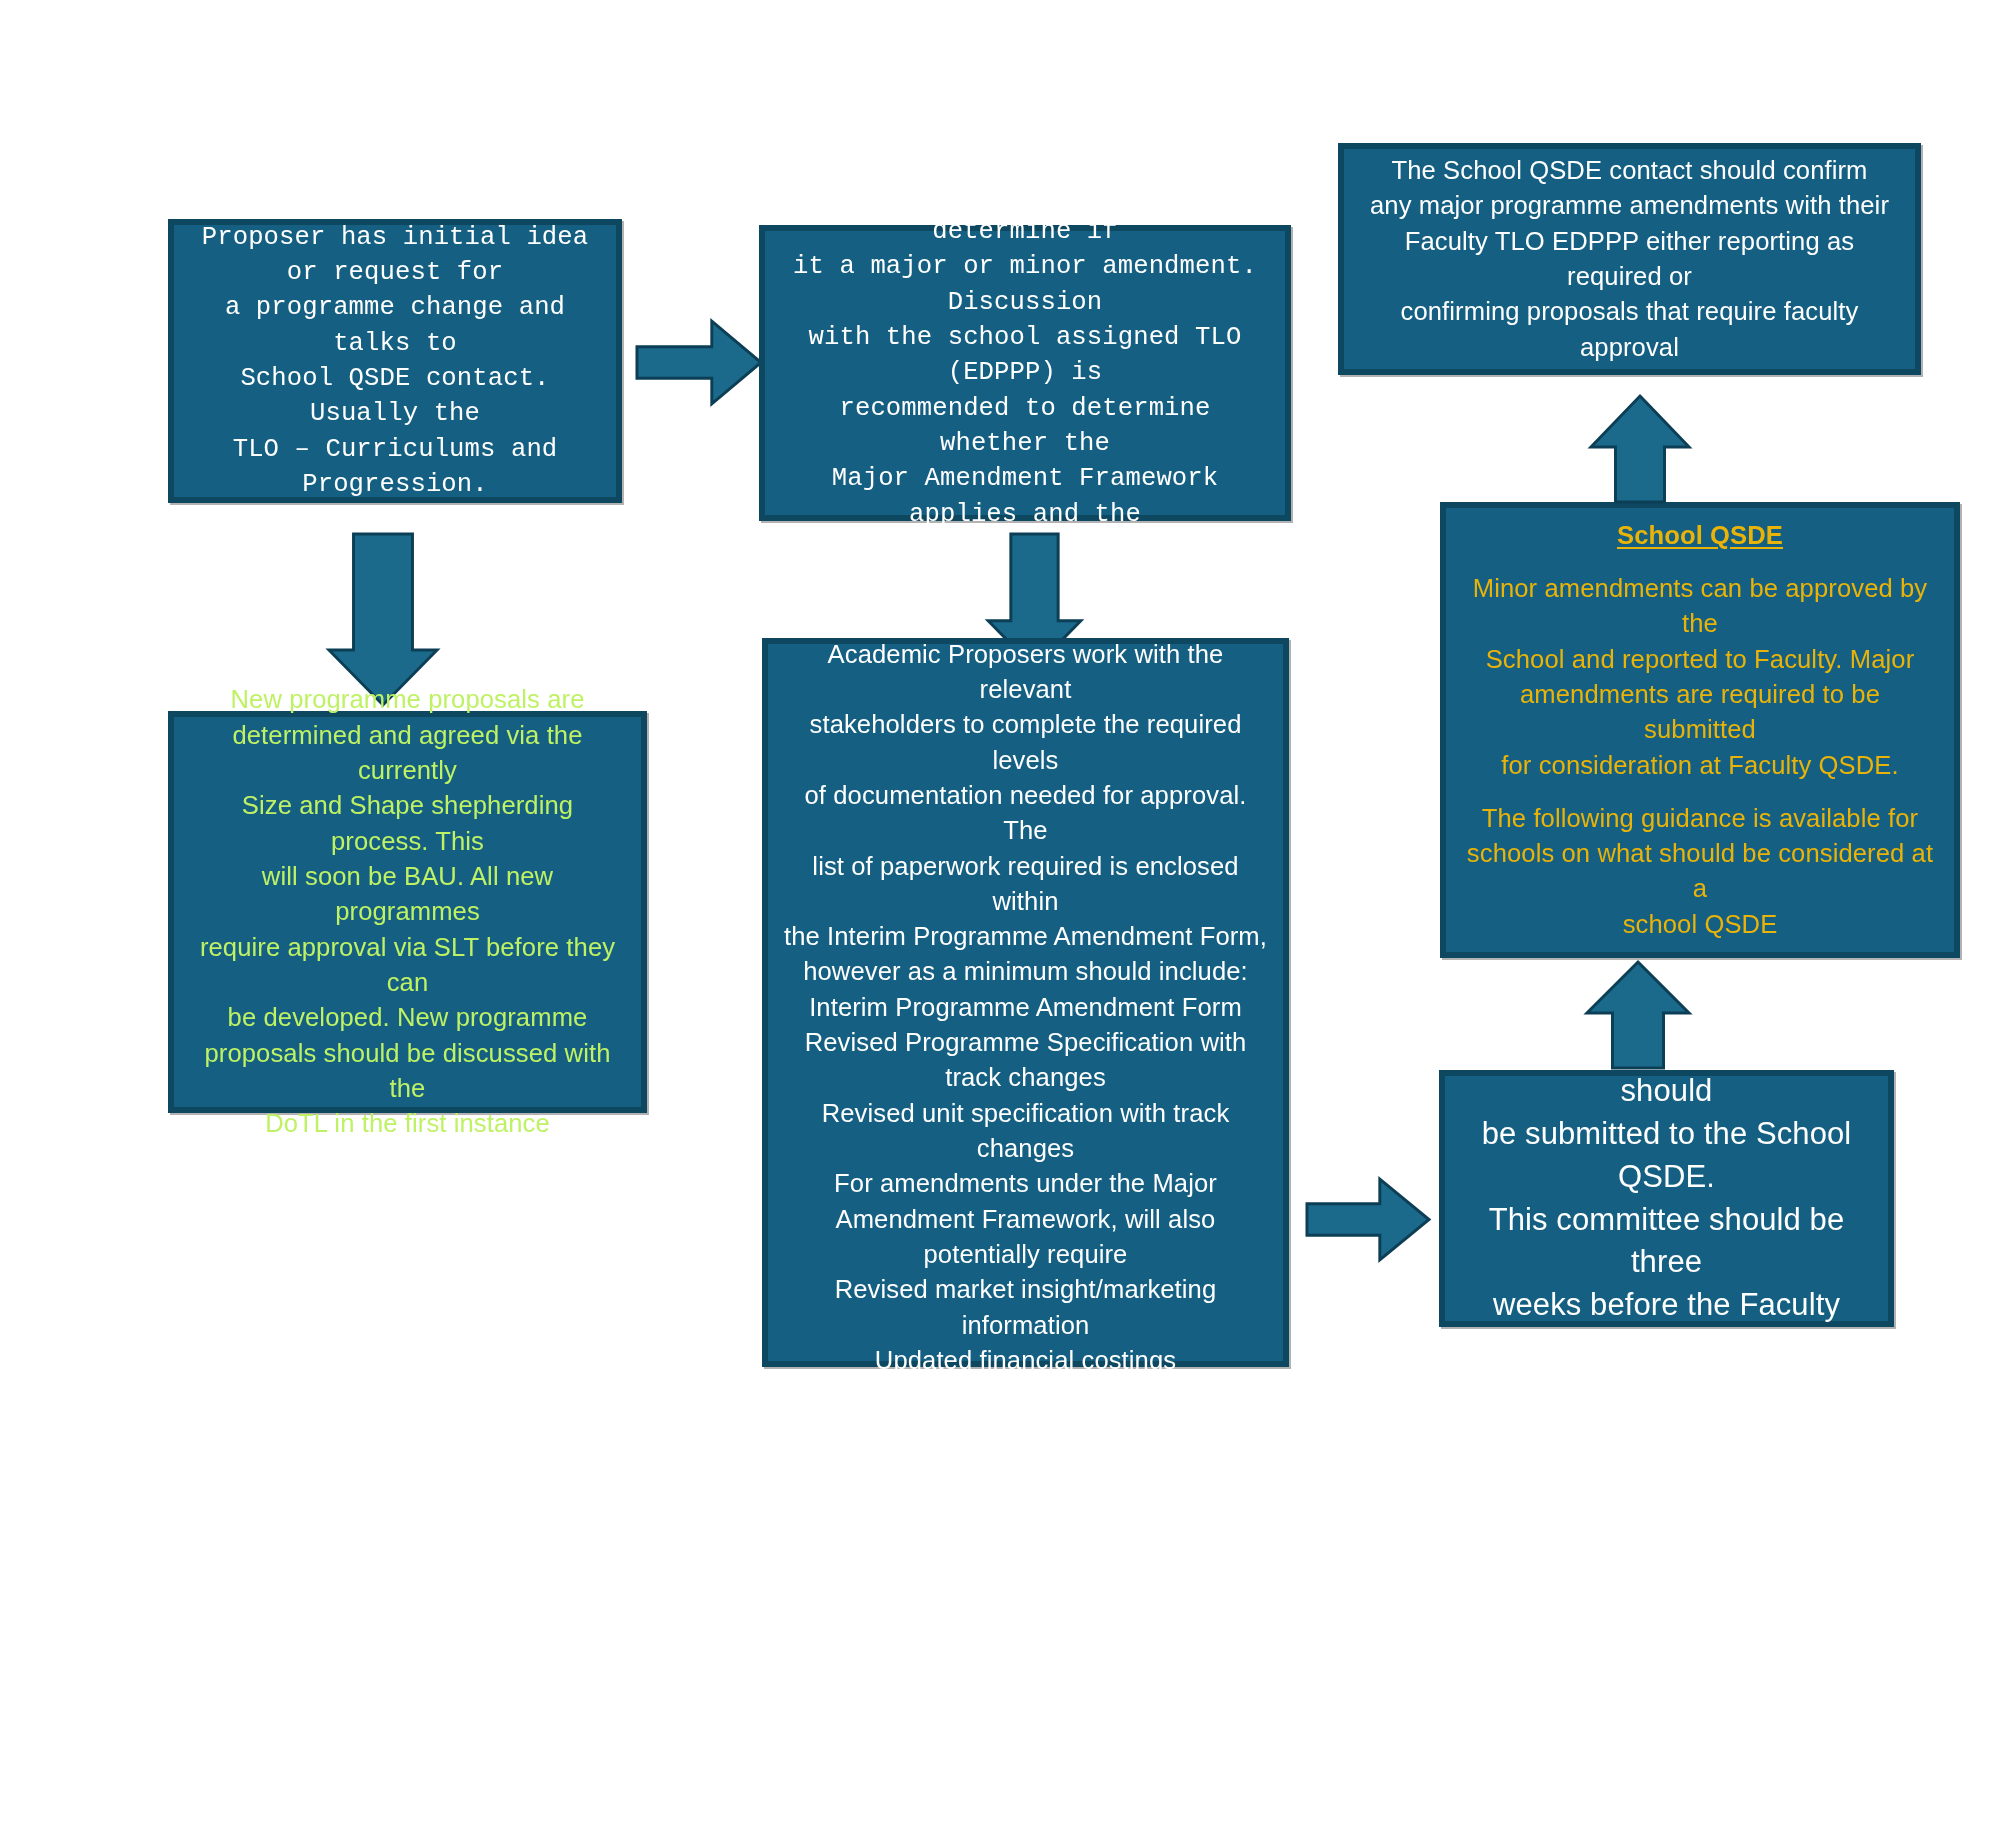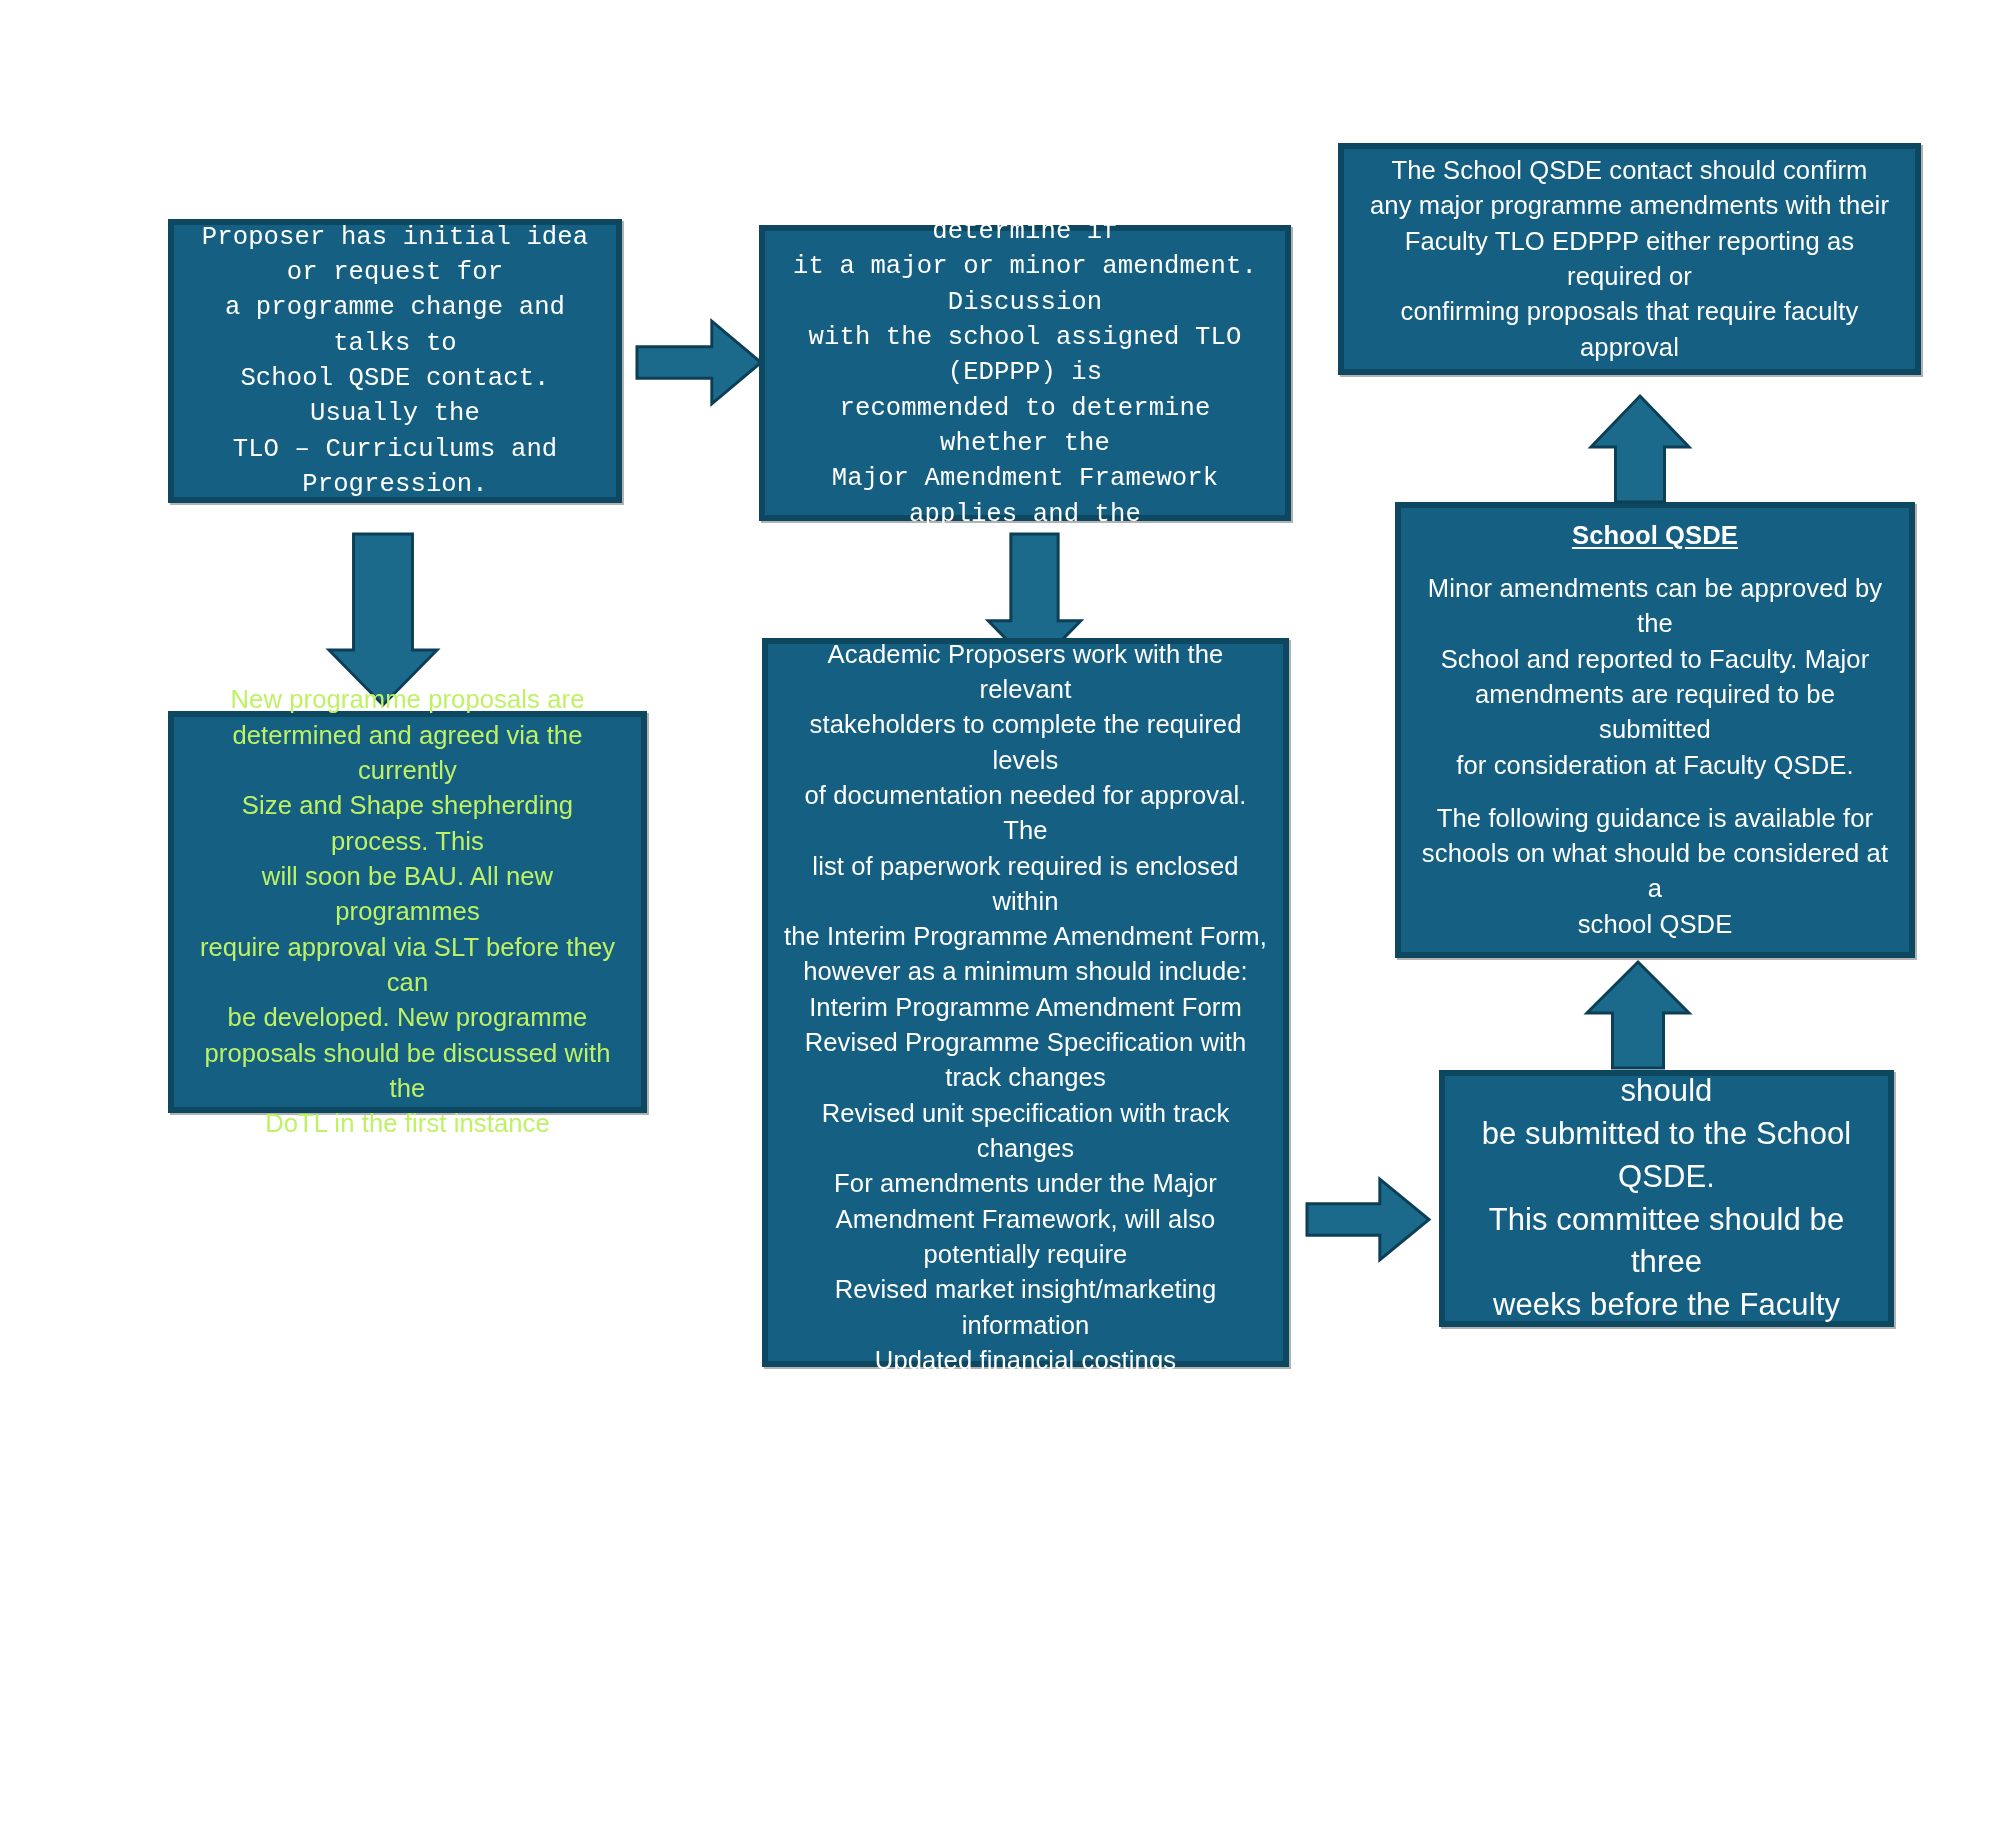--- a/index.html
+++ b/index.html
@@ -140,21 +140,21 @@
     <p>This committee should be three</p>
     <p>weeks before the Faculty QSDE.</p>
   </div>
 
   <div class="arrow" id="arrow-up-1" style="left:1584px; top:960px; width:108px; height:110px;">
     <svg width="108" height="110" viewBox="0 0 110 112">
       <polygon class="body" points="55,2 107,54 81,54 81,110 29,110 29,54 3,54" stroke="#0d4860"></polygon>
     </svg>
   </div>
 
-  <div class="flowbox" id="box-school-qsde" style="left: 1395px; top: 502px; width: 520px; height: 456px; font-size: 25.6px; background: rgb(21, 96, 130); border-color: rgb(13, 72, 96); color: #ffffff;">
+  <div class="flowbox" id="box-school-qsde" style="left: 1440px; top: 502px; width: 520px; height: 456px; font-size: 25.6px; background: rgb(21, 96, 130); border-color: rgb(13, 72, 96); color: #eab308;">
     <p class="box-title">School QSDE</p>
     <div class="spacer"></div>
     <p>Minor amendments can be approved by the</p>
     <p>School and reported to Faculty. Major</p>
     <p>amendments are required to be submitted</p>
     <p>for consideration at Faculty QSDE.</p>
     <div class="spacer"></div>
     <p>The following guidance is available for</p>
     <p>schools on what should be considered at a</p>
     <p>school QSDE</p>

